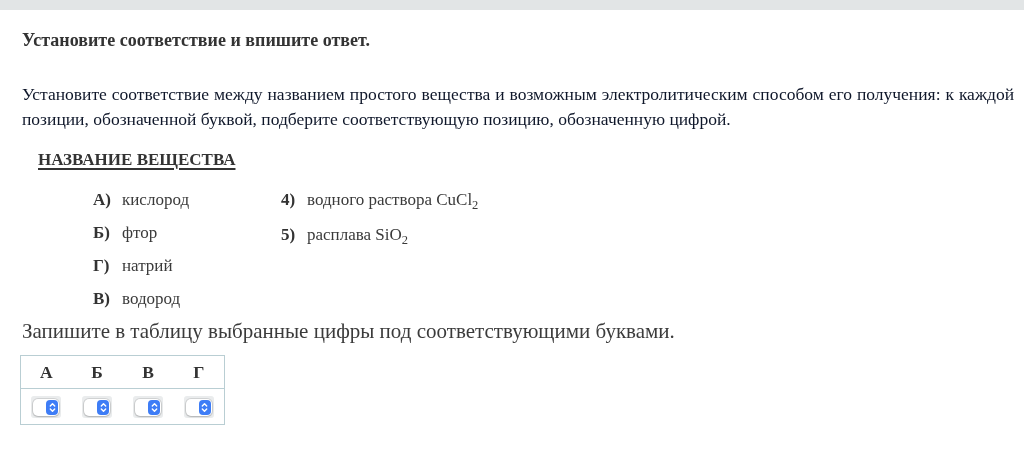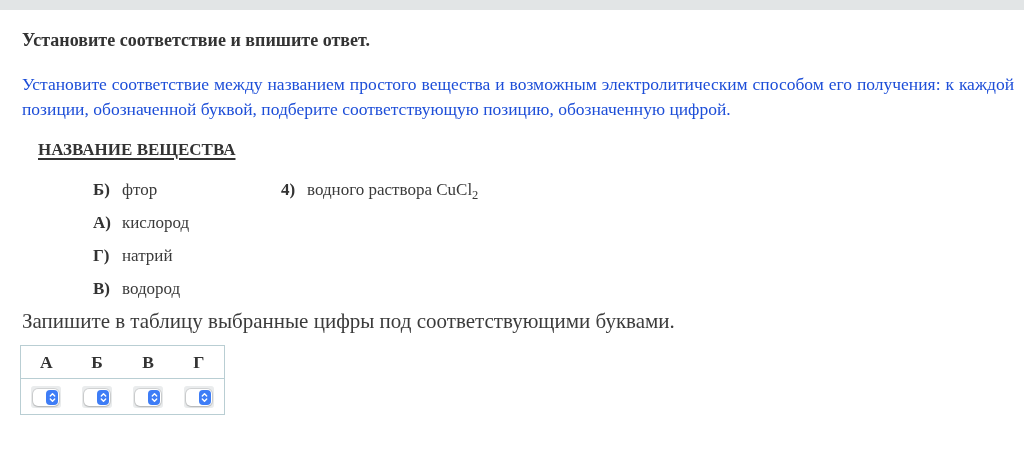--- a/index.html
+++ b/index.html
@@ -18,25 +18,25 @@
   .content { padding: 0 10px 0 22px; }
 
   .title {
     margin: 19px 0 0 0;
     font-size: 18px;
     font-weight: bold;
     line-height: 22px;
     color: #333333;
   }
   .instruction {
-    margin: 21px 0 0 0;
+    margin: 31px 0 0 0;
     font-size: 17.5px;
     line-height: 25px;
     text-align: justify;
-    color: #1d4ed8;
+    color: #0f172a;
   }
 
   .match-headers {
     margin: 17px 0 12px 16px;
     display: flex;
     gap: 18px;
     font-size: 17px;
     font-weight: bold;
     line-height: 22px;
     color: #333333;
@@ -136,36 +136,39 @@
   <div class="instruction">Установите соответствие между названием простого вещества и возможным электролитическим способом его получения: к каждой позиции, обозначенной буквой, подберите соответствующую позицию, обозначенную цифрой.</div>
 
   <div class="match-headers">
     <span class="col-header">НАЗВАНИЕ ВЕЩЕСТВА</span>
   </div>
 
   <div class="lists">
 
     <div class="left-col">
       <div class="m-item">
+        <span class="item-letter">А)</span><span>кислород</span>
+      </div>
+      <div class="m-item">
         <span class="item-letter">Б)</span><span>фтор</span>
       </div>
       <div class="m-item">
-        <span class="item-letter">А)</span><span>кислород</span>
-      </div>
-      <div class="m-item">
         <span class="item-letter">Г)</span><span>натрий</span>
       </div>
       <div class="m-item">
         <span class="item-letter">В)</span><span>водород</span>
       </div>
     </div>
 
     <div class="right-col">
       <div class="m-item">
         <span class="item-num">4)</span><span>водного раствора </span><span>CuCl</span><sub class="f-sub">2</sub>
+      </div>
+      <div class="m-item">
+        <span class="item-num">5)</span><span>расплава </span><span>SiO</span><sub class="f-sub">2</sub>
       </div>
     </div>
 
   </div>
 
   <div class="answer-instruction">Запишите в таблицу выбранные цифры под соответствующими буквами.</div>
 
   <table class="answer-table">
     <tbody>
         <tr>

